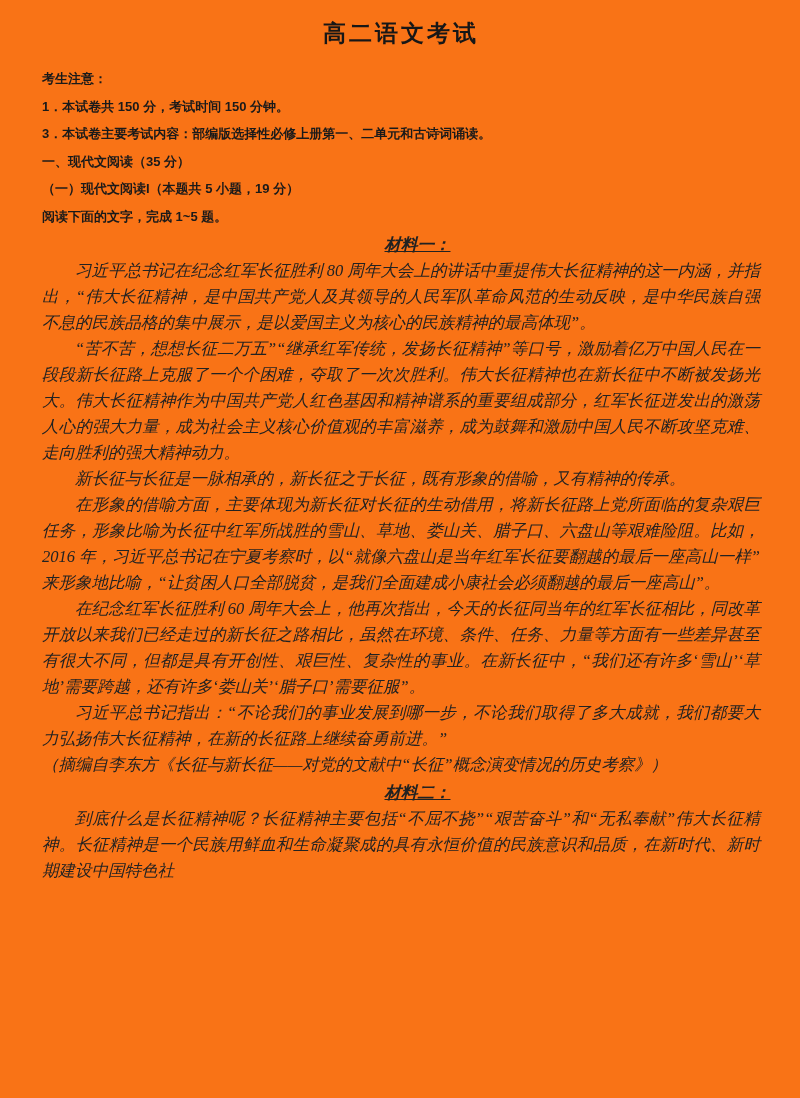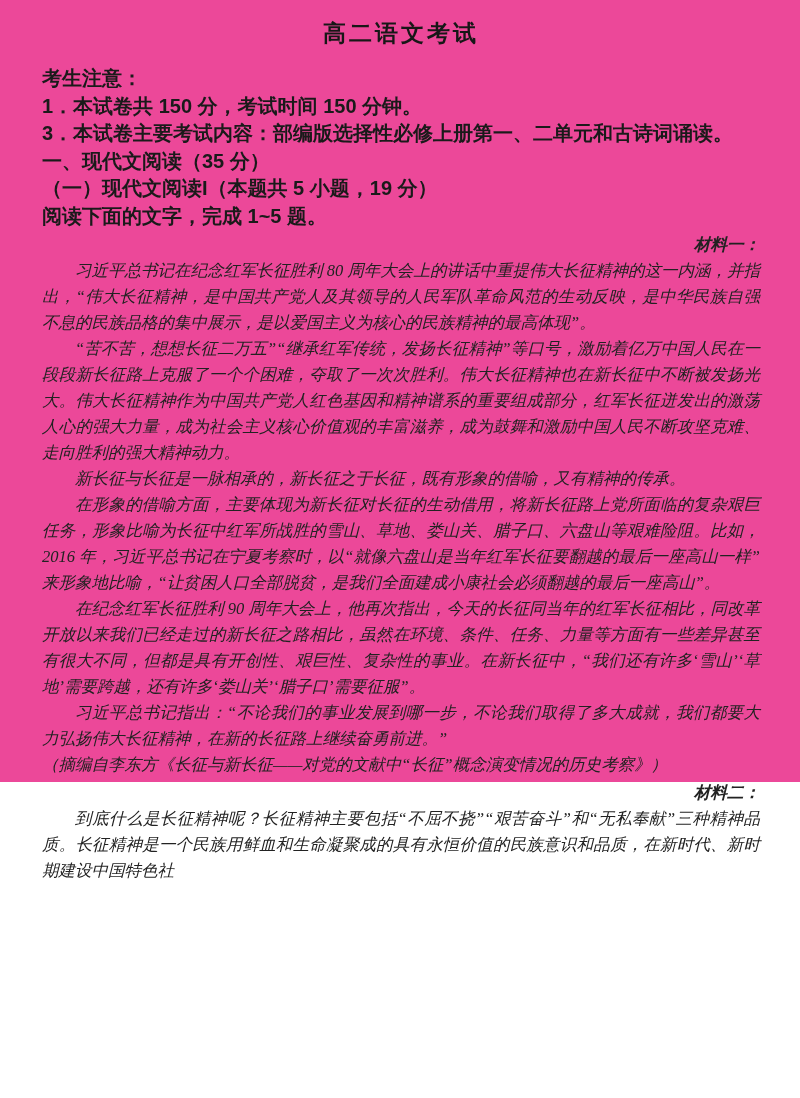--- a/index.html
+++ b/index.html
@@ -9,54 +9,55 @@
   }
   body {
     width: 800px;
     height: 1098px;
     overflow: hidden;
     color: #1c1c1c;
   }
   .page {
     box-sizing: border-box;
     width: 800px;
-    height: 782px;
+    height: 1098px;
     padding: 14px 40px 0 42px;
-    background: #ec4899;
+    background: #f97316;
   }
   .title {
     font-family: "Liberation Sans", sans-serif;
     font-weight: 700;
     font-size: 23px;
     letter-spacing: 3px;
     text-align: center;
     margin: 4px 0 16px 0;
     color: #171717;
   }
   .heading-font {
     font-family: "Liberation Sans", sans-serif;
     font-weight: 600;
-    font-size: 20px;
+    font-size: 13px;
     line-height: 27.5px;
     margin: 0;
     color: #1a1a1a;
   }
   .kai {
     font-family: "Liberation Serif", "DejaVu Serif", serif;
     font-style: italic;
     font-size: 16.5px;
     line-height: 26px;
     margin: 0;
     text-align: justify;
     color: #222222;
   }
   .indent { text-indent: 2em; }
   .material-label {
     font-weight: 700;
-    text-align: right;
+    text-align: center;
+    text-decoration: underline;
   }
   .attribution {
     text-align: left;
     text-indent: 0;
   }
   .material { margin-top: 2px; }
 </style>
 </head>
 <body>
 
@@ -73,23 +74,23 @@
   <p class="heading-font">一、现代文阅读（35 分）</p>
   <p class="heading-font">（一）现代文阅读I（本题共 5 小题，19 分）</p>
   <p class="heading-font">阅读下面的文字，完成 1~5 题。</p>
 
   <div class="material">
     <p class="kai indent material-label">材料一：</p>
     <p class="kai indent">习近平总书记在纪念红军长征胜利 80 周年大会上的讲话中重提伟大长征精神的这一内涵，并指出，“伟大长征精神，是中国共产党人及其领导的人民军队革命风范的生动反映，是中华民族自强不息的民族品格的集中展示，是以爱国主义为核心的民族精神的最高体现”。</p>
     <p class="kai indent">“苦不苦，想想长征二万五”“继承红军传统，发扬长征精神”等口号，激励着亿万中国人民在一段段新长征路上克服了一个个困难，夺取了一次次胜利。伟大长征精神也在新长征中不断被发扬光大。伟大长征精神作为中国共产党人红色基因和精神谱系的重要组成部分，红军长征迸发出的激荡人心的强大力量，成为社会主义核心价值观的丰富滋养，成为鼓舞和激励中国人民不断攻坚克难、走向胜利的强大精神动力。</p>
     <p class="kai indent">新长征与长征是一脉相承的，新长征之于长征，既有形象的借喻，又有精神的传承。</p>
     <p class="kai indent">在形象的借喻方面，主要体现为新长征对长征的生动借用，将新长征路上党所面临的复杂艰巨任务，形象比喻为长征中红军所战胜的雪山、草地、娄山关、腊子口、六盘山等艰难险阻。比如，2016 年，习近平总书记在宁夏考察时，以“就像六盘山是当年红军长征要翻越的最后一座高山一样”来形象地比喻，“让贫困人口全部脱贫，是我们全面建成小康社会必须翻越的最后一座高山”。</p>
-    <p class="kai indent">在纪念红军长征胜利 90 周年大会上，他再次指出，今天的长征同当年的红军长征相比，同改革开放以来我们已经走过的新长征之路相比，虽然在环境、条件、任务、力量等方面有一些差异甚至有很大不同，但都是具有开创性、艰巨性、复杂性的事业。在新长征中，“我们还有许多‘雪山’‘草地’需要跨越，还有许多‘娄山关’‘腊子口’需要征服”。</p>
+    <p class="kai indent">在纪念红军长征胜利 60 周年大会上，他再次指出，今天的长征同当年的红军长征相比，同改革开放以来我们已经走过的新长征之路相比，虽然在环境、条件、任务、力量等方面有一些差异甚至有很大不同，但都是具有开创性、艰巨性、复杂性的事业。在新长征中，“我们还有许多‘雪山’‘草地’需要跨越，还有许多‘娄山关’‘腊子口’需要征服”。</p>
     <p class="kai indent">习近平总书记指出：“不论我们的事业发展到哪一步，不论我们取得了多大成就，我们都要大力弘扬伟大长征精神，在新的长征路上继续奋勇前进。”</p>
     <p class="kai attribution">（摘编自李东方《长征与新长征——对党的文献中“长征”概念演变情况的历史考察》）</p>
   </div>
 
   <div class="material">
     <p class="kai indent material-label">材料二：</p>
-    <p class="kai indent">到底什么是长征精神呢？长征精神主要包括“不屈不挠”“艰苦奋斗”和“无私奉献”三种精神品质。长征精神是一个民族用鲜血和生命凝聚成的具有永恒价值的民族意识和品质，在新时代、新时期建设中国特色社</p>
+    <p class="kai indent">到底什么是长征精神呢？长征精神主要包括“不屈不挠”“艰苦奋斗”和“无私奉献”伟大长征精神。长征精神是一个民族用鲜血和生命凝聚成的具有永恒价值的民族意识和品质，在新时代、新时期建设中国特色社</p>
   </div>
 
 </div>
 
 </body></html>

